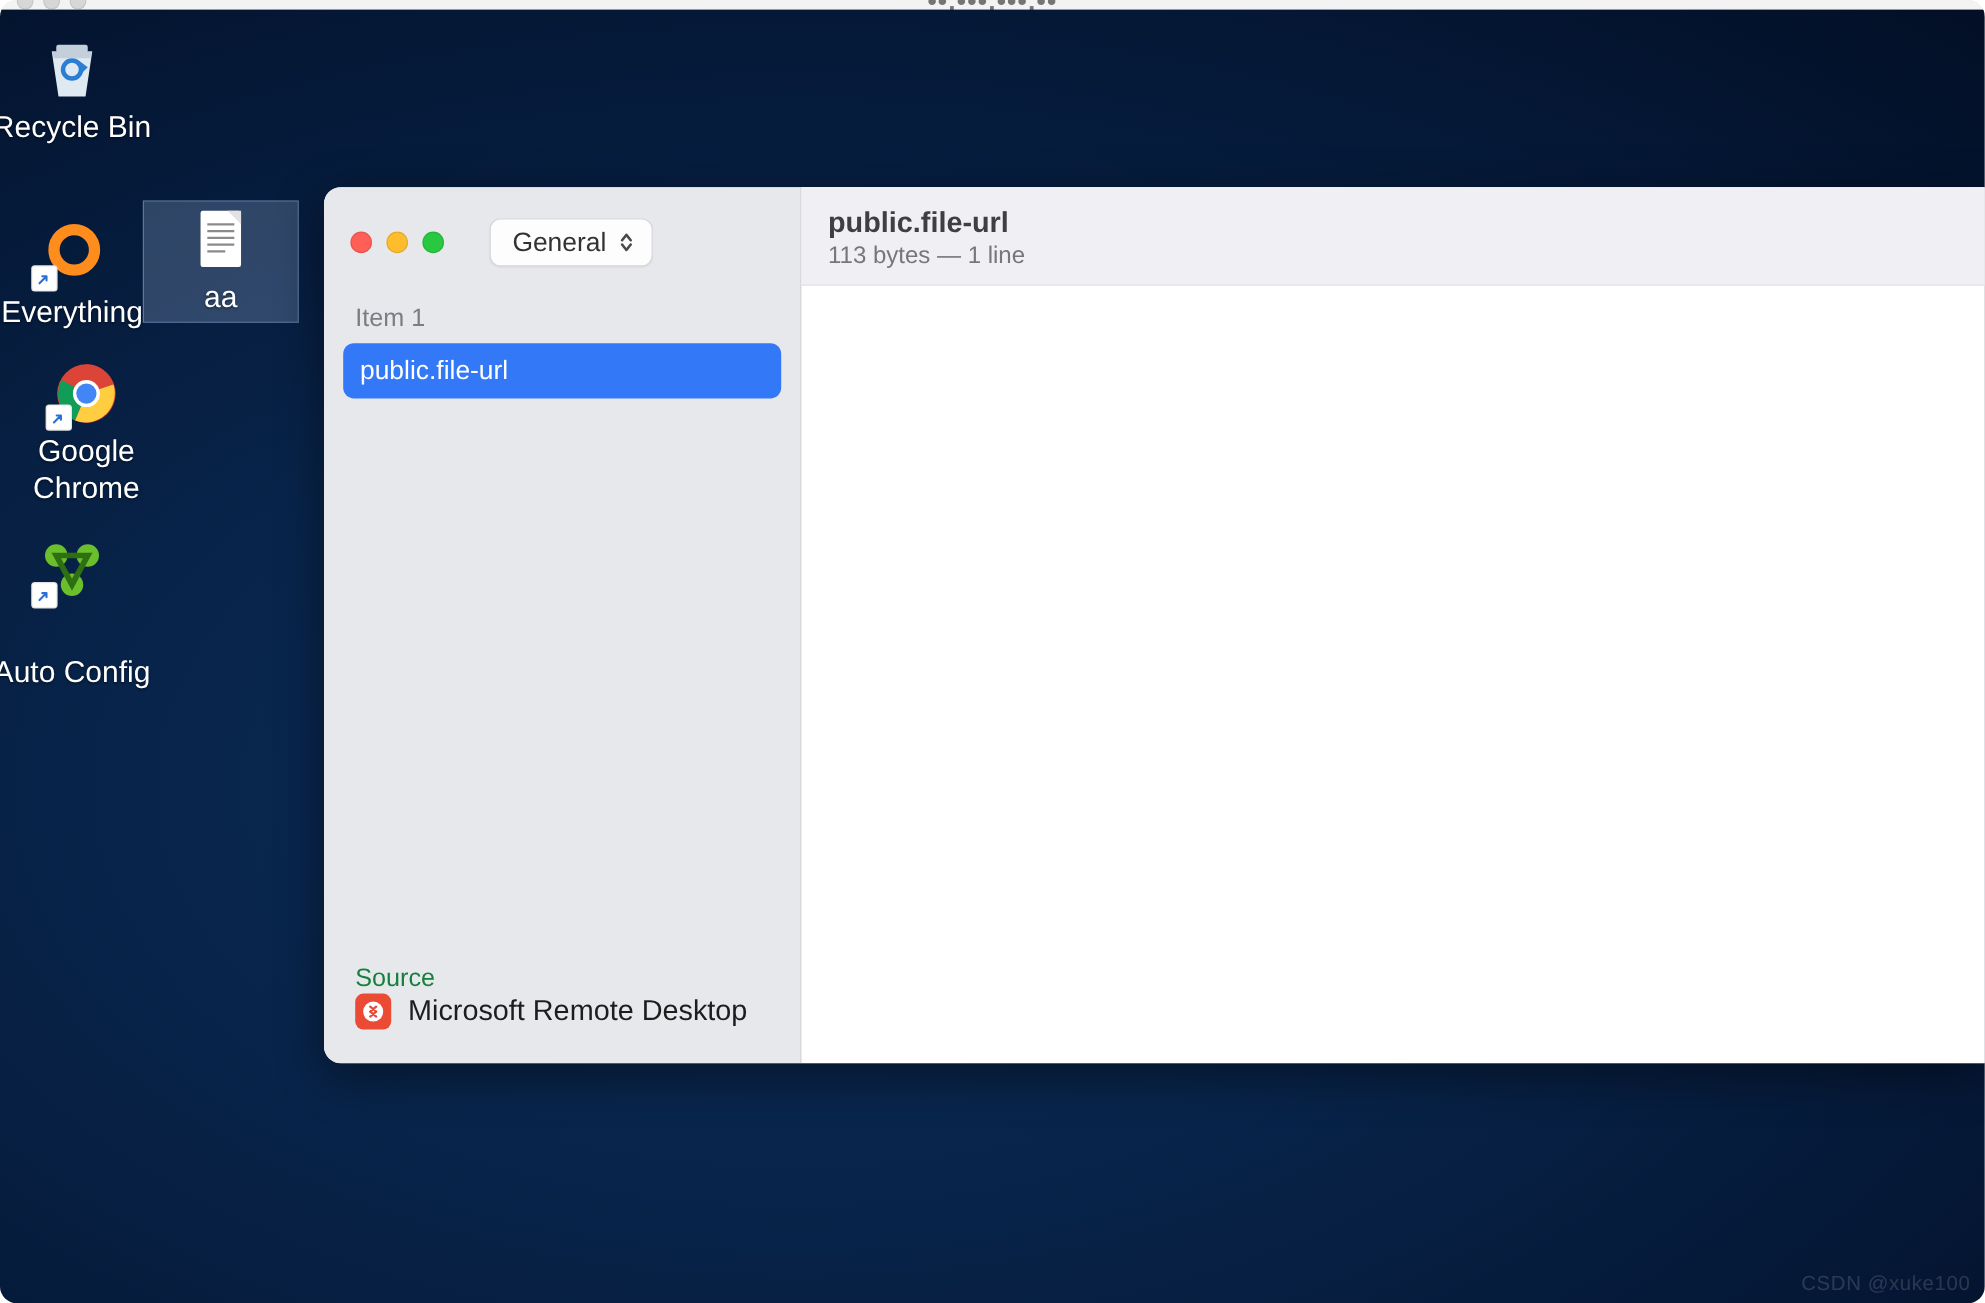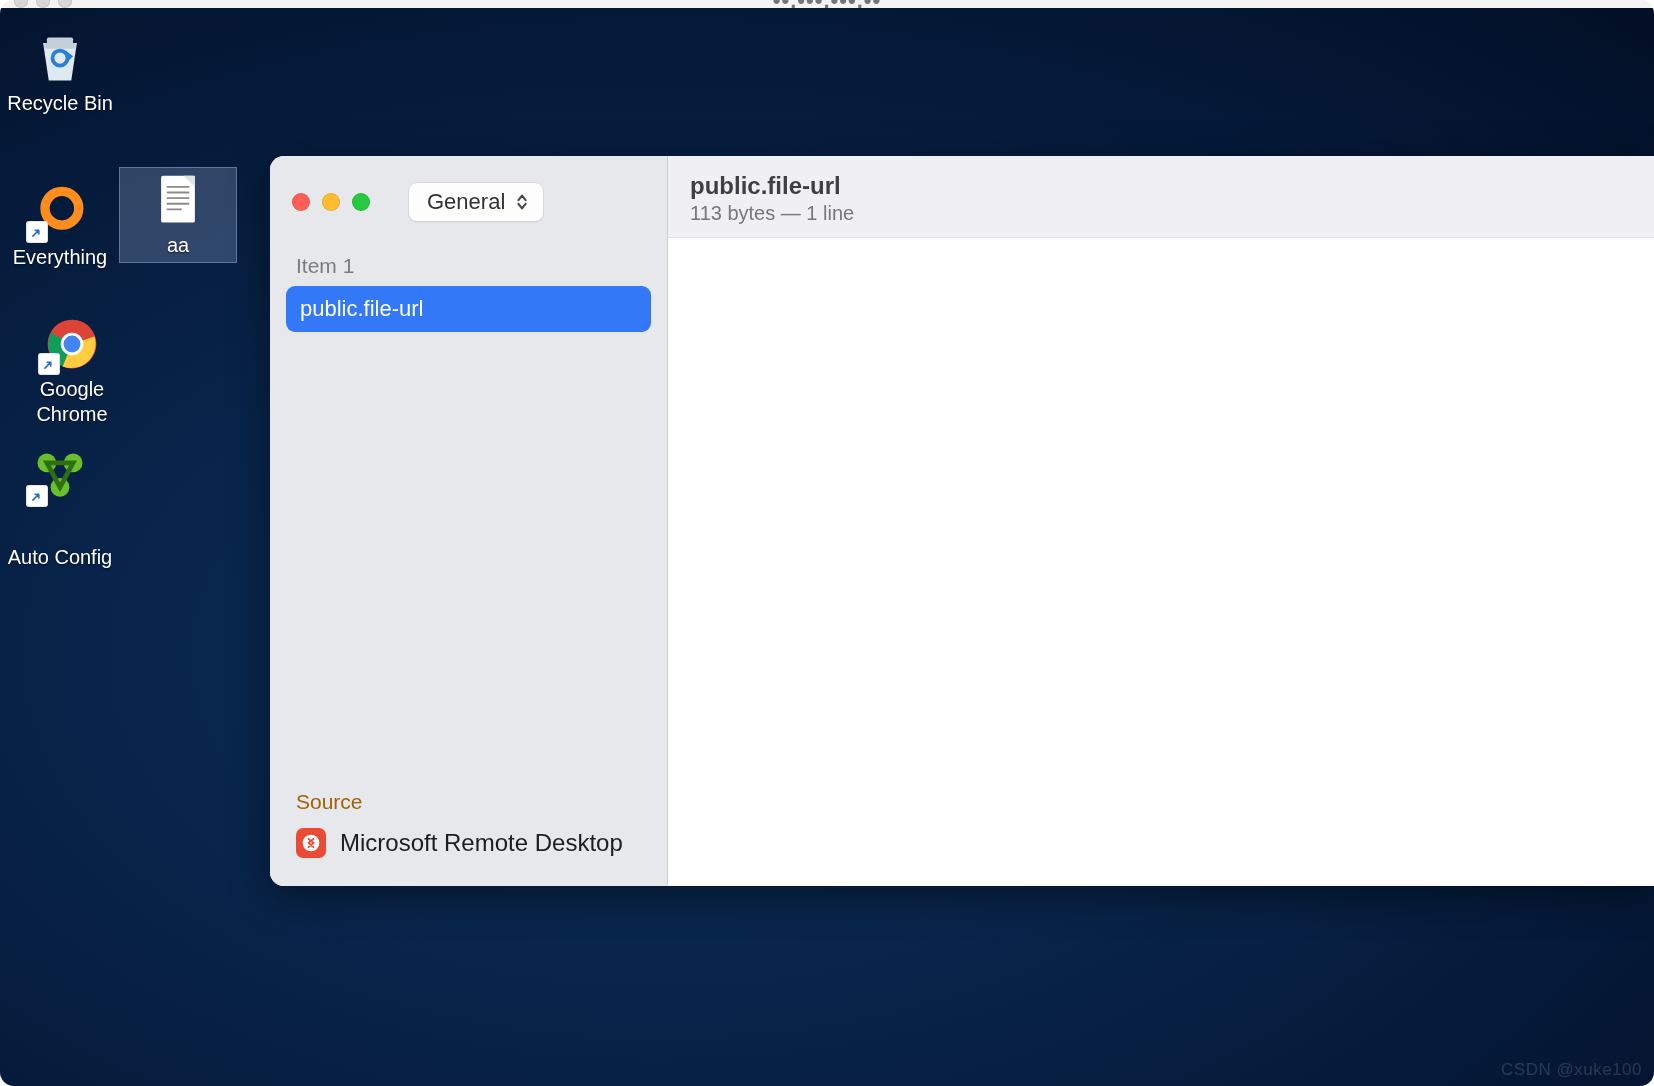--- a/index.html
+++ b/index.html
@@ -25,29 +25,29 @@
     position: absolute; left: 0; right: 0; top: 8px; bottom: 0;
     background: radial-gradient(1500px 900px at 40% 60%, #0b2a55 0%, #08244a 38%, #051938 70%, #020e24 100%);
   }
 
   .desktop-icon {
     position: absolute;
     width: 120px;
     display: flex; flex-direction: column; align-items: center; gap: 6px;
     text-align: center;
     color: #fff;
-    font-size: 20px;
+    font-size: 25px;
     text-shadow: 0 1px 2px rgba(0,0,0,0.6);
     cursor: default;
   }
   .desktop-icon .glyph { width: 60px; height: 55px; display:flex; align-items:center; justify-content:center; }
   .desktop-icon .label { line-height: 1.25; white-space: pre; }
 
   .desktop-icon.selected {
-    padding: 4px; width: 116px;
+    padding: 4px; width: 128px;
     background: rgba(170,195,230,0.25);
     outline: 1px solid rgba(180,210,255,0.5);
   }
 
   .shortcut-arrow {
     position:absolute; left:-3px; bottom:-3px;
     width:20px; height:20px; background:#fff; border-radius:2px;
     display:flex; align-items:center; justify-content:center;
     box-shadow:0 0 0 1px #e3e3e3;
   }
@@ -108,21 +108,21 @@
   }
   .item-row.selected {
     background:#3378f6;
     color:#fff;
   }
 
   .source-block {
     margin-top:auto;
     padding: 8px 26px 28px 26px;
   }
-  .source-block .hdr { color:#a16207; font-size:21px; font-weight:500; margin-bottom:14px; }
+  .source-block .hdr { color:#15803d; font-size:21px; font-weight:500; }
   .source-block .row { display:flex; align-items:center; gap:14px; font-size:24px; color:#1d1d1d; }
   .src-icon {
     width:30px; height:30px; border-radius:7px;
     background:#eb4b34;
     display:flex; align-items:center; justify-content:center;
   }
   .src-icon svg { width:20px; height:20px; }
 
   .clip-detail {
     flex:1;
@@ -205,21 +205,21 @@
           <line x1="20" y1="18" x2="44" y2="18" stroke="#8a8a8a" stroke-width="2"></line>
           <line x1="20" y1="24" x2="44" y2="24" stroke="#8a8a8a" stroke-width="2"></line>
           <line x1="20" y1="30" x2="44" y2="30" stroke="#8a8a8a" stroke-width="2"></line>
           <line x1="20" y1="36" x2="44" y2="36" stroke="#8a8a8a" stroke-width="2"></line>
           <line x1="20" y1="42" x2="36" y2="42" stroke="#8a8a8a" stroke-width="2"></line>
         </svg>
       </div>
       <div class="label">aa</div>
     </div>
 
-    <div class="desktop-icon" style="left:0px; top:308px;padding-left:24px;">
+    <div class="desktop-icon" style="left:0px; top:292px;padding-left:24px;">
       <div class="glyph" style="position:relative;">
         <svg viewBox="0 0 64 64">
           <circle cx="32" cy="32" r="26" fill="#db4437"></circle>
           <path d="M32 6 A26 26 0 0 1 56 24 L32 24 Z" fill="#db4437"></path>
           <path d="M10 20 A26 26 0 0 0 22 56 L32 32 Z" fill="#0f9d58"></path>
           <path d="M56 24 A26 26 0 0 1 22 56 L32 32 Z" fill="#ffcd40"></path>
           <circle cx="32" cy="32" r="12" fill="#fff"></circle>
           <circle cx="32" cy="32" r="9" fill="#4285f4"></circle>
         </svg>
         <div class="shortcut-arrow">

